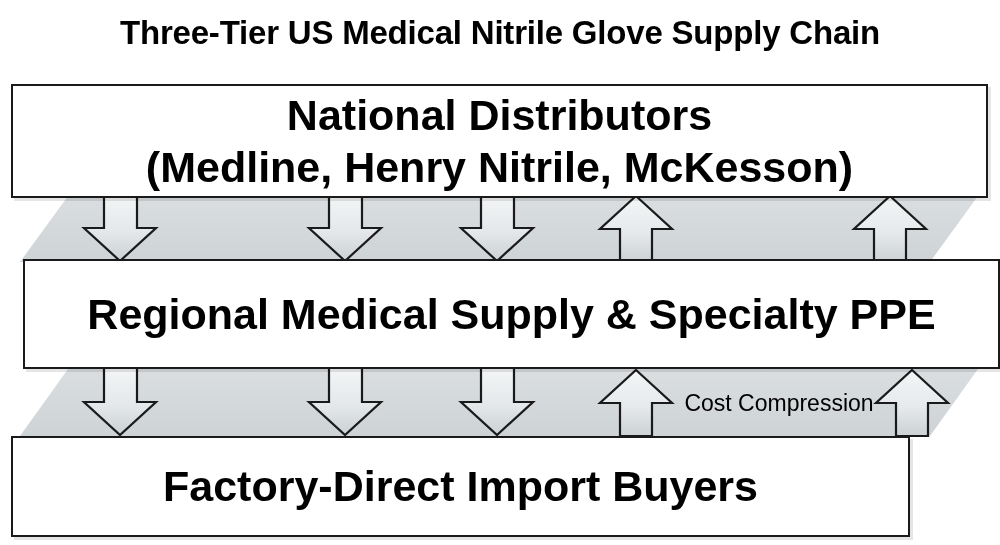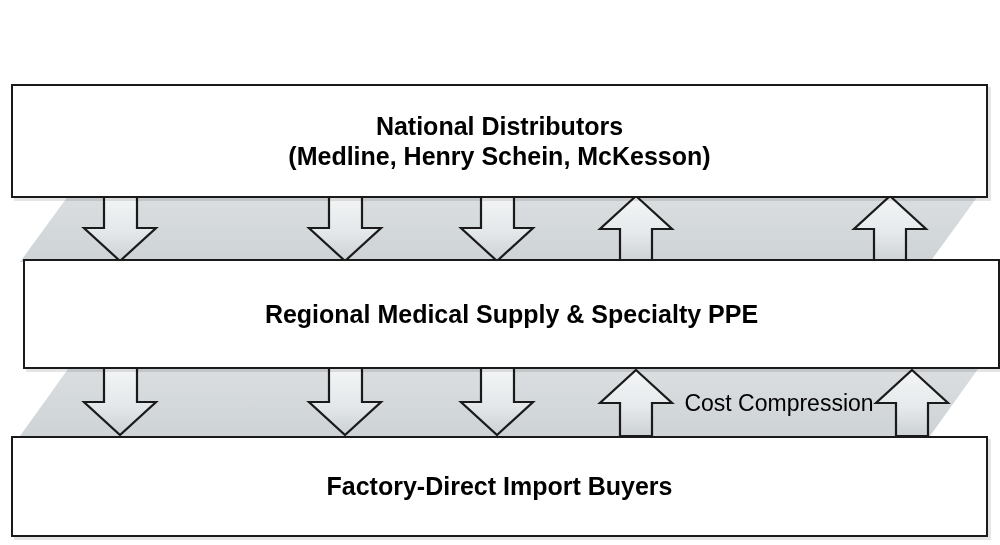--- a/index.html
+++ b/index.html
@@ -44,30 +44,30 @@
     box-sizing: border-box;
     background: #ffffff;
     border: 2px solid #1a1a1a;
     display: flex;
     flex-direction: column;
     align-items: center;
     justify-content: center;
     box-shadow: 3px 3px 0 rgba(0,0,0,0.10);
   }
   .tier-line {
-    font-size: 25px;
+    font-size: 43px;
     font-weight: bold;
     color: #000000;
     line-height: 1.22;
     white-space: nowrap;
     text-align: left;
   }
   #tier-box-1 { left: 11px; top: 84px; width: 977px; height: 114px; }
   #tier-box-2 { left: 11px; top: 259px; width: 977px; height: 110px; margin-left: 12px; }
-  #tier-box-3 { left: 11px; top: 436px; width: 977px; height: 101px; }
+  #tier-box-3 { left: 11px; top: 436px; width: 899px; height: 101px; }
 
   .band-label {
     position: absolute;
     font-size: 23px;
     font-weight: normal;
     color: #000000;
     white-space: nowrap;
   }
   #cost-compression-label {
     left: 668px;
@@ -115,24 +115,25 @@
 
       <polygon points="104,368 137,368 137,402 156,402 120,435 84,402 104,402" fill="url(#arrowGradDown)" stroke="#1a1a1a" stroke-width="2.2" stroke-linejoin="miter"></polygon>
       <polygon points="329,368 362,368 362,402 381,402 345,435 309,402 329,402" fill="url(#arrowGradDown)" stroke="#1a1a1a" stroke-width="2.2" stroke-linejoin="miter"></polygon>
       <polygon points="481,368 514,368 514,402 533,402 497,435 461,402 481,402" fill="url(#arrowGradDown)" stroke="#1a1a1a" stroke-width="2.2" stroke-linejoin="miter"></polygon>
 
       <polygon points="636,370 672,403 652,403 652,436 620,436 620,403 600,403" fill="url(#arrowGradUp)" stroke="#1a1a1a" stroke-width="2.2" stroke-linejoin="miter"></polygon>
       <polygon points="912,370 948,403 928,403 928,436 896,436 896,403 876,403" fill="url(#arrowGradUp)" stroke="#1a1a1a" stroke-width="2.2" stroke-linejoin="miter"></polygon>
     </g>
   </svg>
 
+  <div class="diagram-title">Three-Tier US Medical Nitrile Glove Supply Chain</div>
 
   <div class="tier-box" id="tier-box-1">
     <div class="tier-line">National Distributors</div>
-    <div class="tier-line">(Medline, Henry Schein, McKesson)</div>
+    <div class="tier-line">(Medline, Henry Nitrile, McKesson)</div>
   </div>
 
   <div class="tier-box" id="tier-box-2">
     <div class="tier-line">Regional Medical Supply &amp; Specialty PPE</div>
   </div>
 
   <div class="band-label" id="cost-compression-label">Cost Compression</div>
 
   <div class="tier-box" id="tier-box-3">
     <div class="tier-line">Factory-Direct Import Buyers</div>

